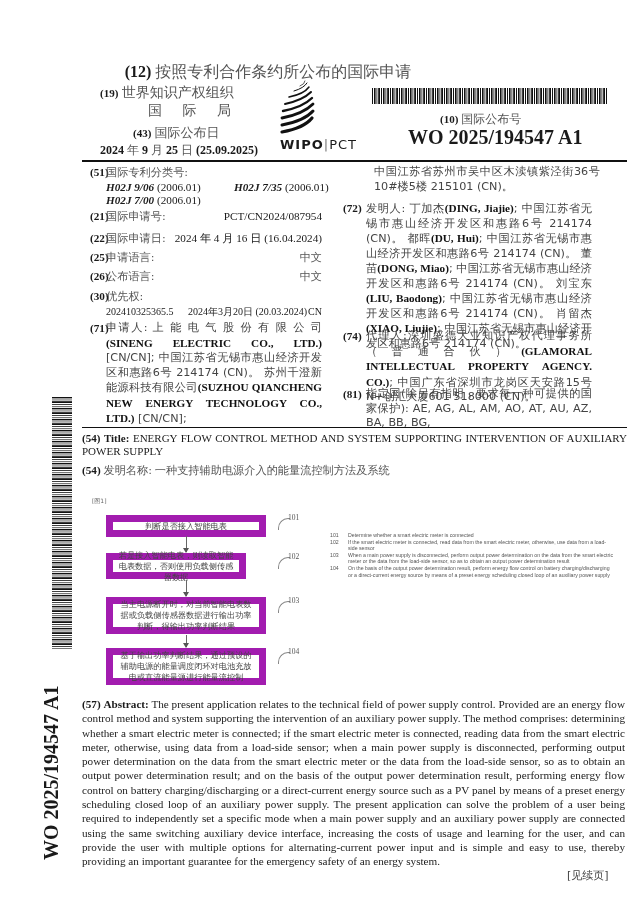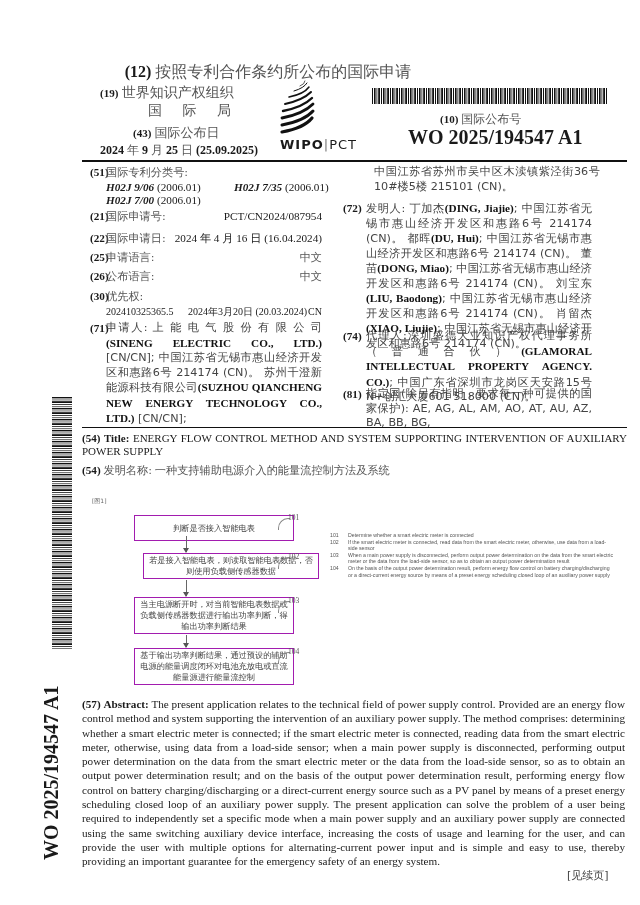--- a/index.html
+++ b/index.html
@@ -39,21 +39,21 @@
     .codenum { position: absolute; left: 0; font-weight: bold; }
 
     .para { position: absolute; text-align: justify; font-size: 11.2px; line-height: 14.5px; }
 
     
     .barcode-side { left: 52px; top: 397px; width: 20px; height: 252px; }
     .side-pubno { left: 40px; top: 860px; transform-origin: 0 0; transform: rotate(-90deg); font-size: 20px; font-weight: bold; white-space: nowrap; }
 
     
     .fig-label { left: 92px; top: 497px; font-size: 6px; color: #666; }
-    .fbox { position: absolute; border: 1px solid #a21caf; font-size: 8.2px; color: #444; text-align: center; line-height: 11px; display: flex; align-items: center; justify-content: center; padding: 12px 4px; margin-left: 28px; }
+    .fbox { position: absolute; border: 7px solid #a21caf; font-size: 8.2px; color: #444; text-align: center; line-height: 11px; display: flex; align-items: center; justify-content: center; padding: 4px 4px; }
     .fnum { position: absolute; font-size: 7.5px; color: #555; }
     .arrow { position: absolute; width: 1px; background: #666; }
     .arrow::after { content: ""; position: absolute; left: -3px; bottom: -1px; border-left: 3.5px solid transparent; border-right: 3.5px solid transparent; border-top: 5px solid #555; }
     .leader { position: absolute; border-top: 1px solid #888; border-left: 1px solid #888; border-top-left-radius: 10px; width: 12px; height: 12px; }
 
     .legend { left: 330px; top: 532px; width: 285px; font-family: "Liberation Sans", sans-serif; font-size: 5.2px; color: #555; line-height: 6.6px; }
     .legend .li { display: flex; }
     .legend .k { width: 18px; flex: none; }
 
     .abstract { left: 82px; top: 697px; width: 543px; font-size: 11.2px; line-height: 14.3px; text-align: justify; }
@@ -212,21 +212,21 @@
 </svg>
 <div class="abs side-pubno">WO 2025/194547 A1</div>
 
 <div class="abs fig-label cn">[图1]</div>
 
 <div class="fbox cn" style="left:106px; top:515px; width:160px; height:20px;">判断是否接入智能电表</div>
 <div class="leader" style="left:278px; top:518px;"></div>
 <div class="fnum" style="left:288px; top:513px;">101</div>
 <div class="arrow" style="left:186px; top:536px; height:16px;"></div>
 
-<div class="fbox cn" style="left:115px; top:553px; width:176px; height:26px;">若是接入智能电表，则读取智能电表数据，否则使用负载侧传感器数据</div>
+<div class="fbox cn" style="left:106px; top:553px; width:140px; height:26px;">若是接入智能电表，则读取智能电表数据，否则使用负载侧传感器数据</div>
 <div class="leader" style="left:278px; top:557px;"></div>
 <div class="fnum" style="left:288px; top:552px;">102</div>
 <div class="arrow" style="left:186px; top:580px; height:16px;"></div>
 
 <div class="fbox cn" style="left:106px; top:597px; width:160px; height:37px;">当主电源断开时，对当前智能电表数据或负载侧传感器数据进行输出功率判断，得输出功率判断结果</div>
 <div class="leader" style="left:278px; top:601px;"></div>
 <div class="fnum" style="left:288px; top:596px;">103</div>
 <div class="arrow" style="left:186px; top:635px; height:12px;"></div>
 
 <div class="fbox cn" style="left:106px; top:648px; width:160px; height:37px;">基于输出功率判断结果，通过预设的辅助电源的能量调度闭环对电池充放电或直流能量源进行能量流控制</div>

